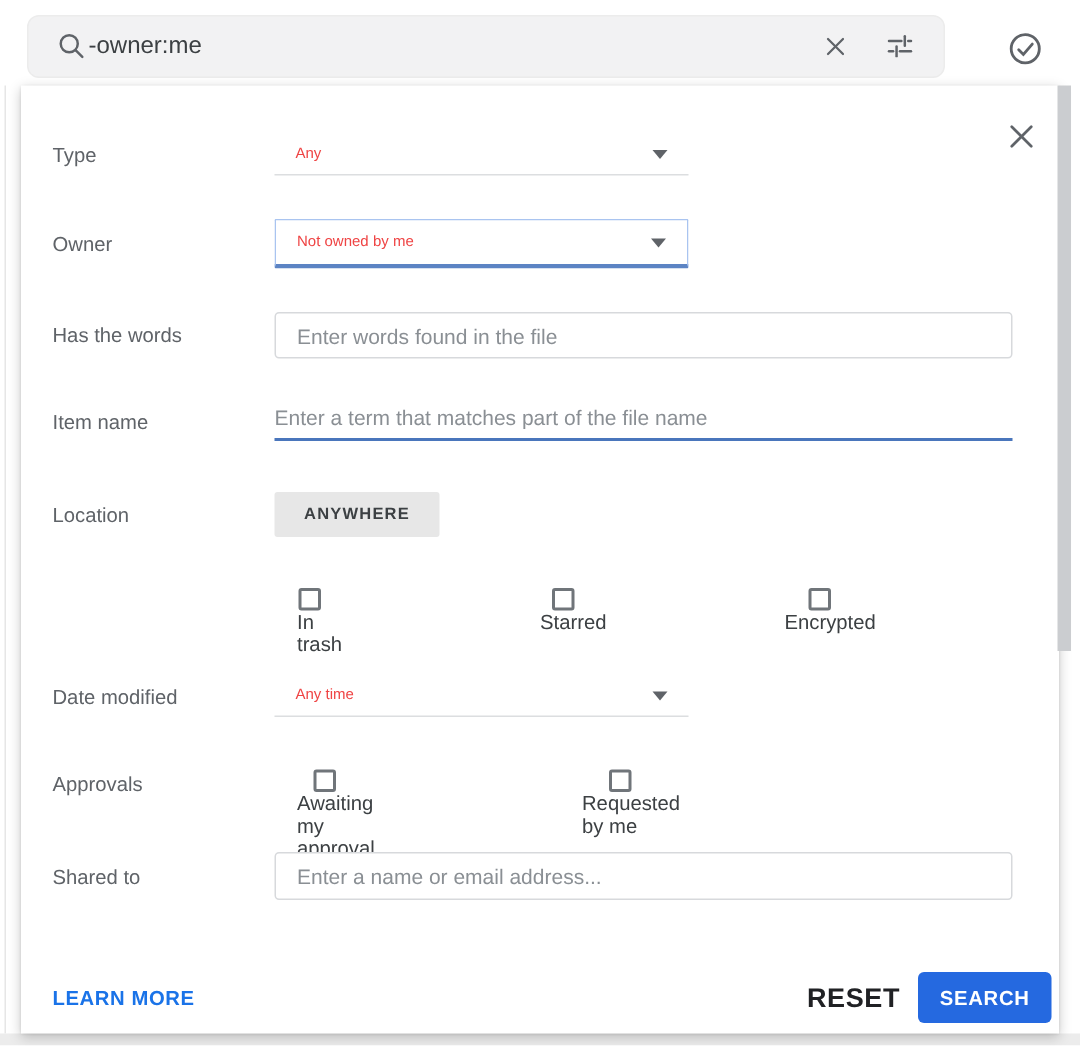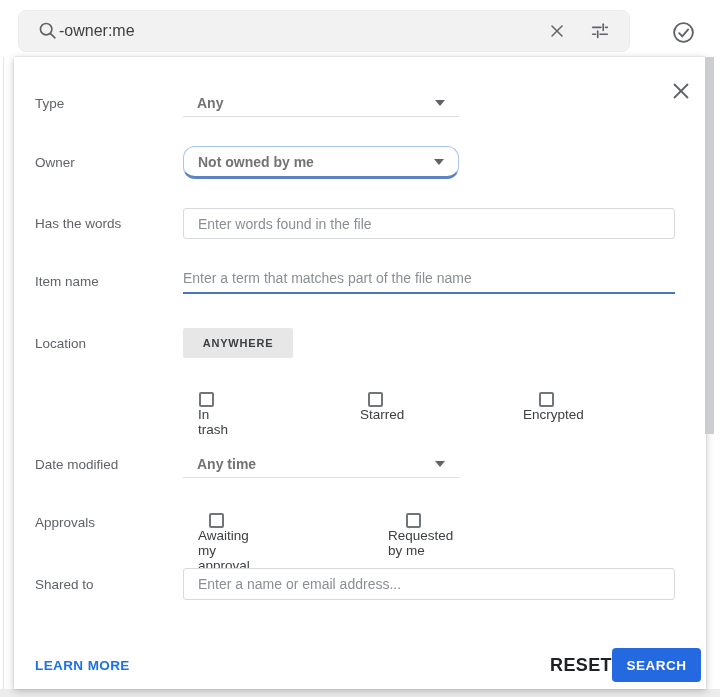--- a/index.html
+++ b/index.html
@@ -34,24 +34,24 @@
     background:#ffffff; box-shadow:0 2px 8px rgba(0,0,0,.22), 0 0 2px rgba(0,0,0,.12);
   }
   .close-btn { position:absolute; right:13px; top:22px; width:24px; height:24px; }
   .row { position:absolute; left:21px; display:flex; }
   .row-label { width:148px; flex-shrink:0; font-size:13.5px; color:#5f6368; align-self:center; }
   
   .select-field {
     width:276px; display:flex; align-items:center; justify-content:space-between;
     padding:0 14px 0 14px; cursor:pointer;
   }
-  .select-value { font-size:14px; font-weight:bold; color:#737373; }
+  .select-value { font-size:10px; font-weight:normal; color:#ef4444; }
   .caret { width:0; height:0; border-left:5px solid transparent; border-right:5px solid transparent; border-top:6px solid #5f6368; }
   .select-plain { border-bottom:1px solid #dcdee0; }
-  .select-focused { border:1.5px solid #a9c4f0; border-bottom:3px solid #5c84c4; border-radius:12px; }
+  .select-focused { border:1.5px solid #a9c4f0; border-bottom:3px solid #5c84c4; border-radius:1px; }
   
   .text-input {
     width:492px; font-family:"Liberation Sans", sans-serif; font-size:14px;
     color:#3c4043; outline:none;
   }
   .text-input::placeholder { color:#8a8f94; opacity:1; }
   .boxed { border:1px solid #d7d9dc; border-radius:3px; padding:0 14px; background:#fff; }
   .underlined { border:none; border-bottom:2px solid #4a76bc; padding:0 0 4px 0; background:#fff; }
   
   .chip {
@@ -63,21 +63,21 @@
   .cb-group { position:absolute; display:flex; align-items:center; cursor:pointer;flex-direction:column; }
   .checkbox { width:15px; height:15px; border:2px solid #70757a; border-radius:2px; background:#fff; flex-shrink:0; }
   .cb-label { margin-left:14px; font-size:13.5px; color:#3c4043; }
   
   .footer { position:absolute; left:21px; top:591px; width:666px; height:34px; display:flex; align-items:center; }
   .learn-more { background:none; border:none; cursor:pointer; font-family:"Liberation Sans", sans-serif;
     font-size:13.5px; font-weight:bold; letter-spacing:.4px; color:#1a73e8; }
   .reset-btn { background:none; border:none; cursor:pointer; margin-left:auto; 
     font-family:"Liberation Sans", sans-serif; font-size:18px; font-weight:bold; letter-spacing:.4px; color:#202124;padding-left:32px; }
   .search-btn { width:89px; height:34px; background:#2569e0; border:none; border-radius:4px; cursor:pointer;
-    font-family:"Liberation Sans", sans-serif; font-size:13.5px; font-weight:bold; letter-spacing:.5px; color:#ffffff; }
+    font-family:"Liberation Sans", sans-serif; font-size:13.5px; font-weight:bold; letter-spacing:.5px; color:#ffffff;margin-left:12px; }
   svg .stroke { stroke:#5f6368; stroke-width:1.8; fill:none; stroke-linecap:round; }
 </style>
 </head>
 <body>
 
 <div class="search-bar">
   <span style="display:flex;">
     <svg width="22" height="22" viewBox="0 0 24 24">
       <circle class="stroke" cx="10" cy="10" r="6.2"></circle>
       <line class="stroke" x1="14.8" y1="14.8" x2="19.5" y2="19.5"></line>

